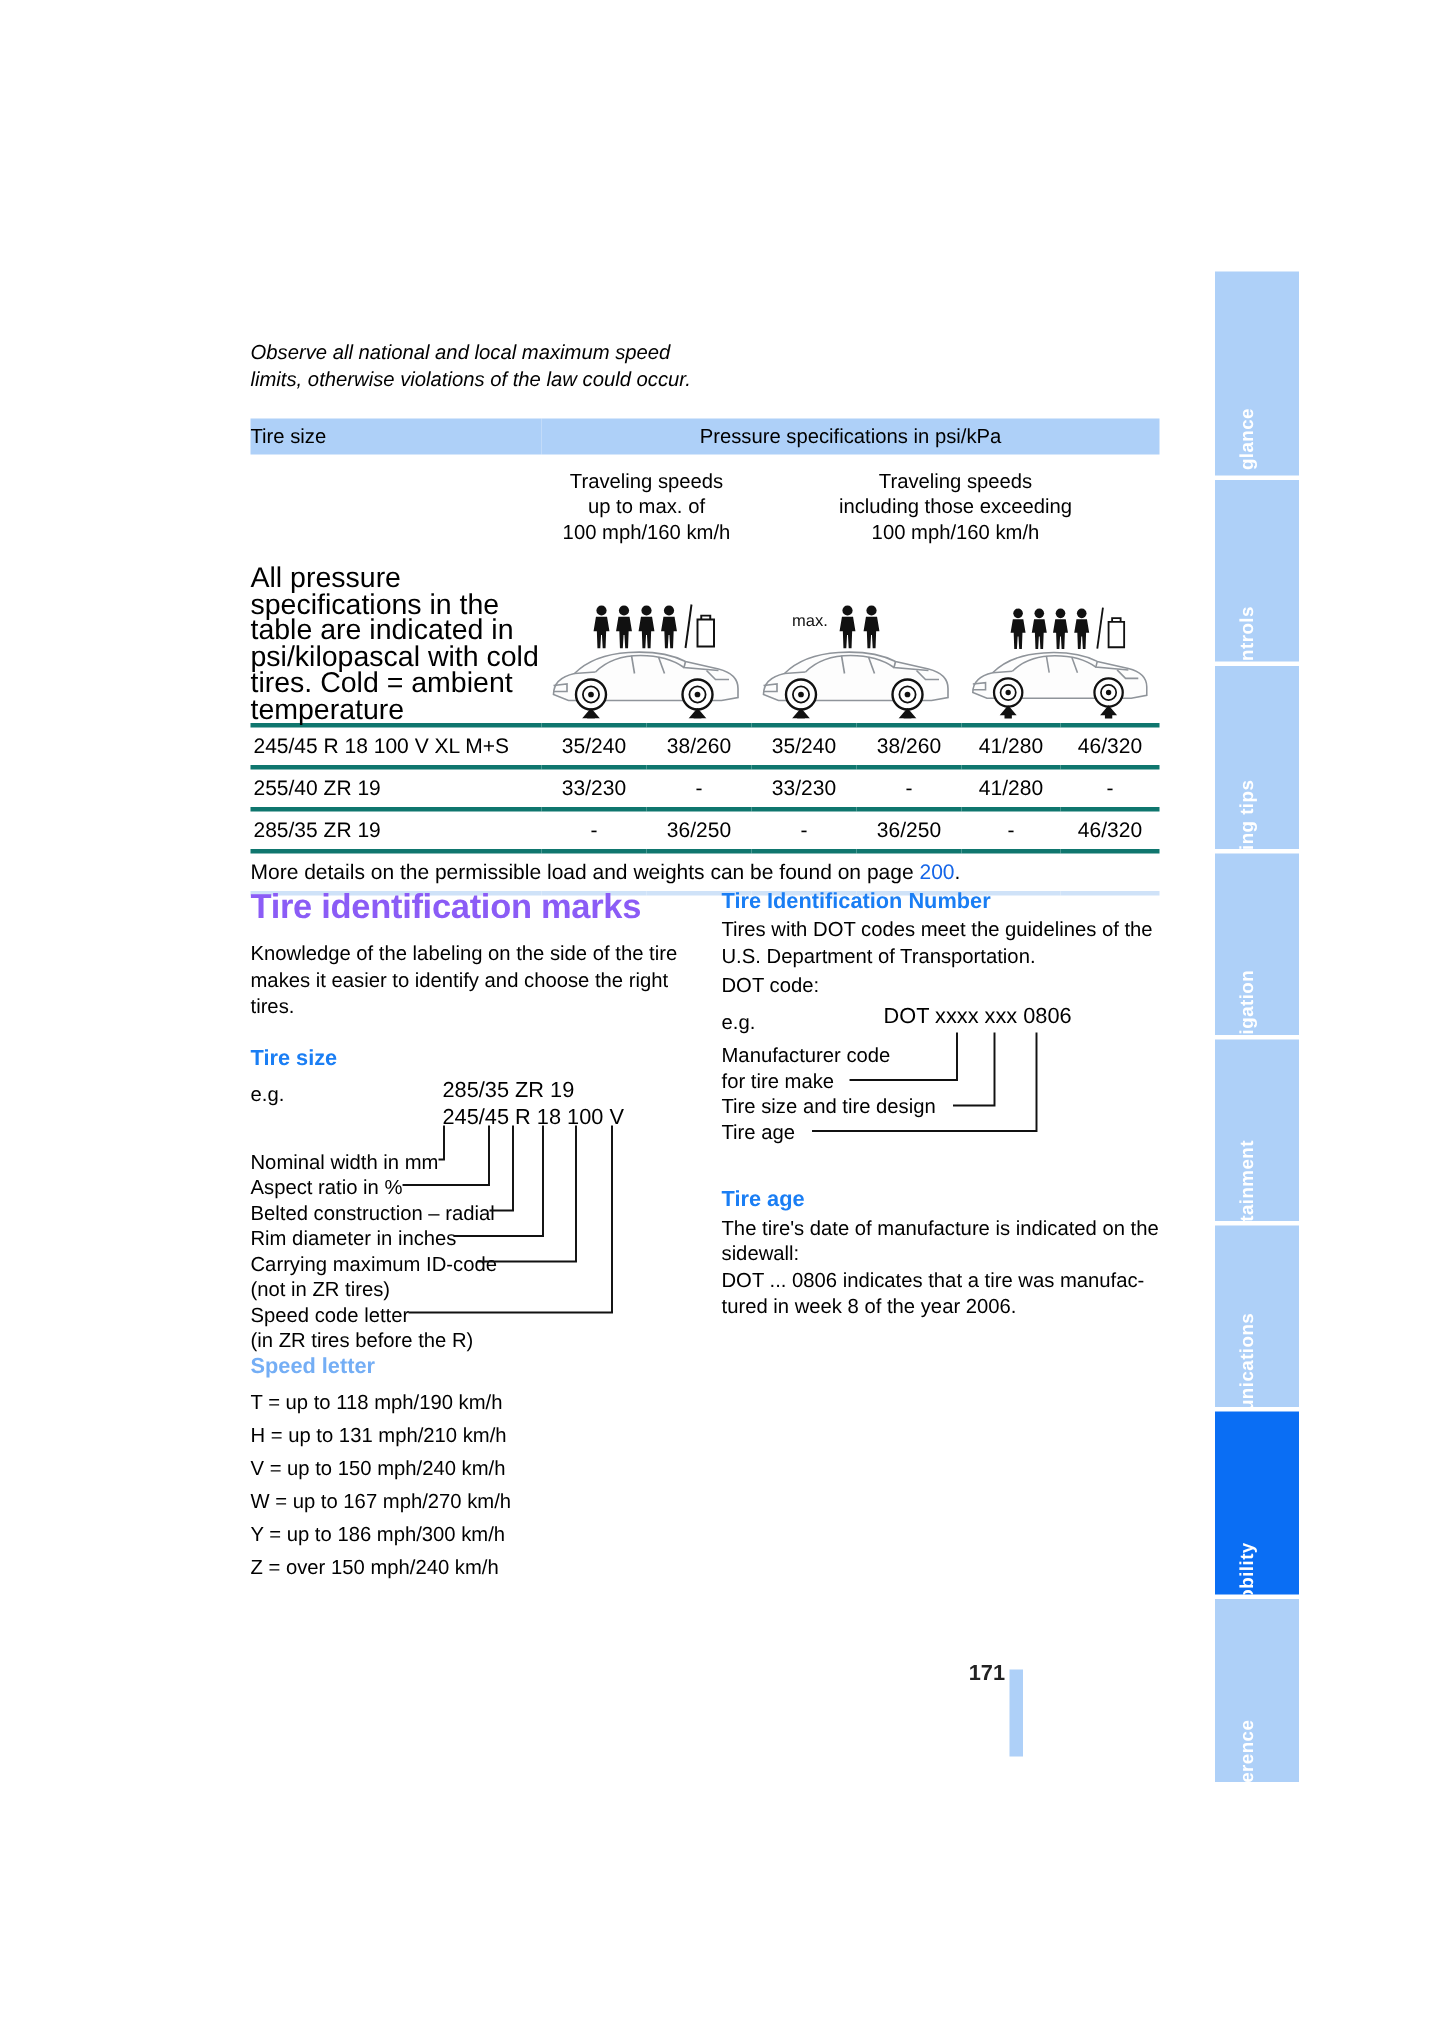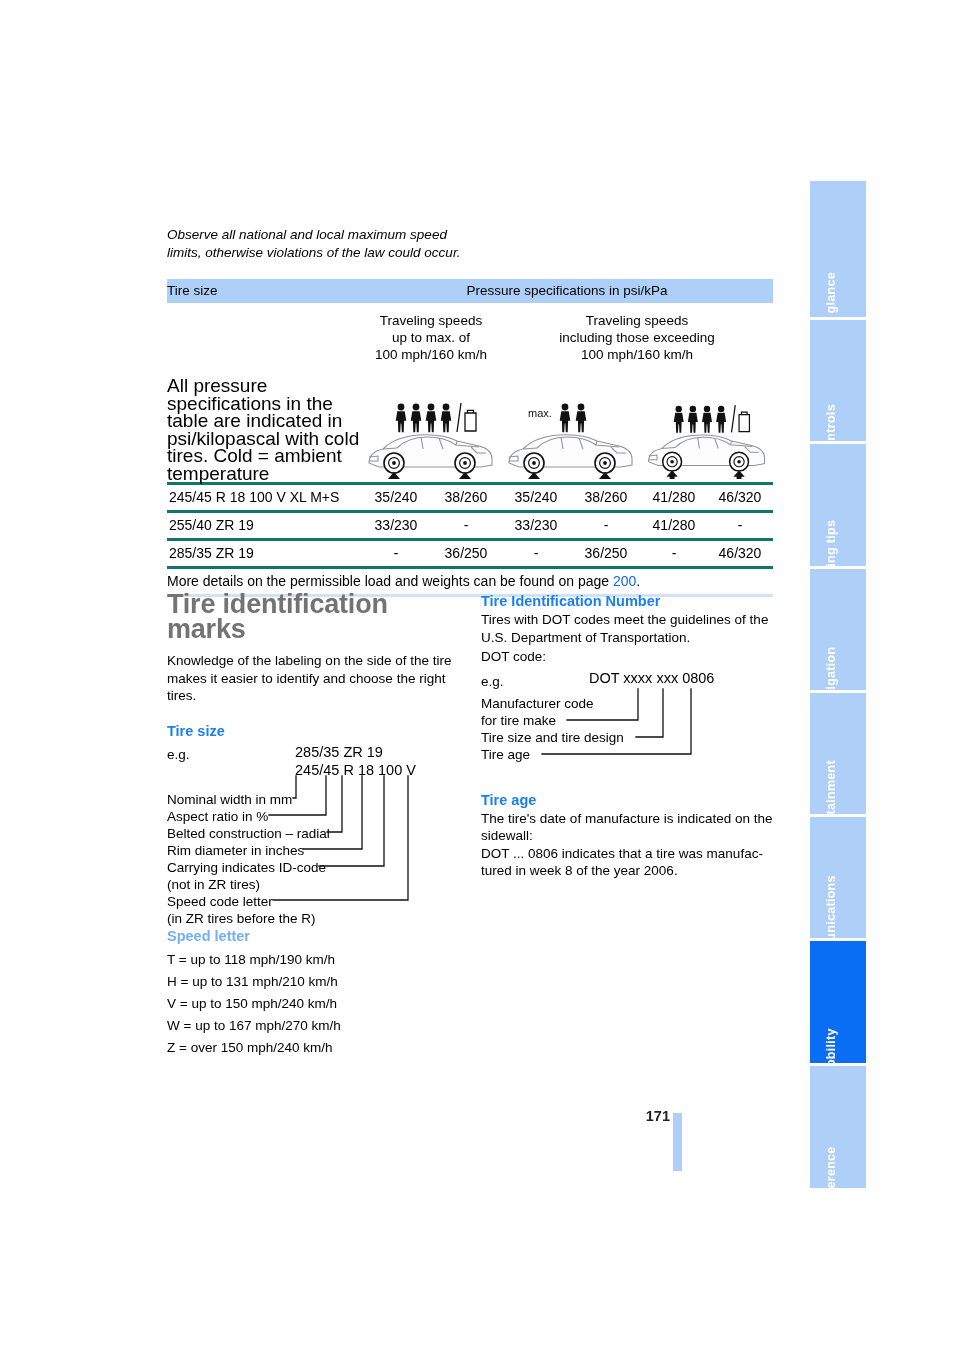--- a/index.html
+++ b/index.html
@@ -97,22 +97,22 @@
   .cols {
     position: absolute;
     left: 167px;
     top: 592px;
     width: 606px;
   }
   .colL { position: absolute; left: 0; top: 0; width: 290px; }
   .colR { position: absolute; left: 314px; top: 0; width: 292px; }
 
   h1.sec {
-    color: #737373;
-    font-size: 27px;
+    color: #8b5cf6;
+    font-size: 23px;
     line-height: 25px;
     margin: 0 0 10px 0;
     font-weight: bold;
     letter-spacing: -0.2px;
   }
   h2.sub {
     color: #1a7ef4;
     font-size: 14.5px;
     line-height: 18px;
     margin: 17px 0 3px 0;
@@ -425,21 +425,21 @@
       <div class="diagram" style="height:172px;">
         <span class="lbl" style="left:0; top:3px;">e.g.</span>
 
         <span class="lbl" style="left:128px; top:1px; font-size:14.5px;">285/35 ZR 19</span>
         <span class="lbl" style="left:128px; top:19px; font-size:14.5px;">245/45  R  18  100 V</span>
 
         <span class="lbl" style="left:0; top:48px;">Nominal width in mm</span>
         <span class="lbl" style="left:0; top:65px;">Aspect ratio in %</span>
         <span class="lbl" style="left:0; top:82px;">Belted construction – radial</span>
         <span class="lbl" style="left:0; top:99px;">Rim diameter in inches</span>
-        <span class="lbl" style="left:0; top:116px;">Carrying indicates ID-code</span>
+        <span class="lbl" style="left:0; top:116px;">Carrying maximum ID-code</span>
         <span class="lbl" style="left:0; top:133px;">(not in ZR tires)</span>
         <span class="lbl" style="left:0; top:150px;">Speed code letter</span>
         <span class="lbl" style="left:0; top:167px;">(in ZR tires before the R)</span>
 
         <svg width="290" height="200">
           <g stroke="#111" stroke-width="1.3" fill="none" stroke-linecap="square">
 
             <path d="M129 33 L129 55 L126 55"></path>
 
             <path d="M159 33 L159 72 L102 72"></path>
@@ -454,20 +454,21 @@
           </g>
         </svg>
       </div>
 
       <h2 class="sub light" style="margin-top:12px;">Speed letter</h2>
       <ul class="speed">
         <li>T = up to 118 mph/190 km/h</li>
         <li>H = up to 131 mph/210 km/h</li>
         <li>V = up to 150 mph/240 km/h</li>
         <li>W = up to 167 mph/270 km/h</li>
+        <li>Y = up to 186 mph/300 km/h</li>
         <li>Z = over 150 mph/240 km/h</li>
       </ul>
     </div>
 
     <div class="colR">
       <h2 class="subR">Tire Identification Number</h2>
       <p class="body tight">Tires with DOT codes meet the guidelines of the U.S. Department of Transportation.</p>
       <p class="body" style="margin-top:2px;">DOT code:</p>
 
       <div class="diagram" style="height:104px; margin-top:4px;">

